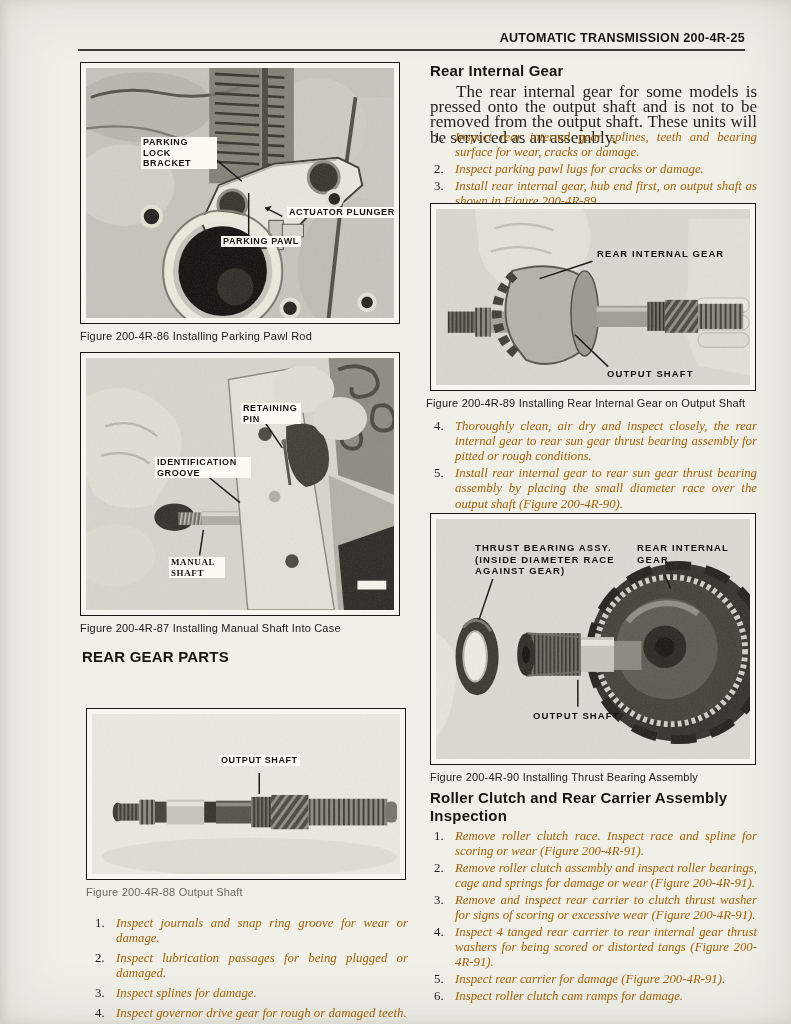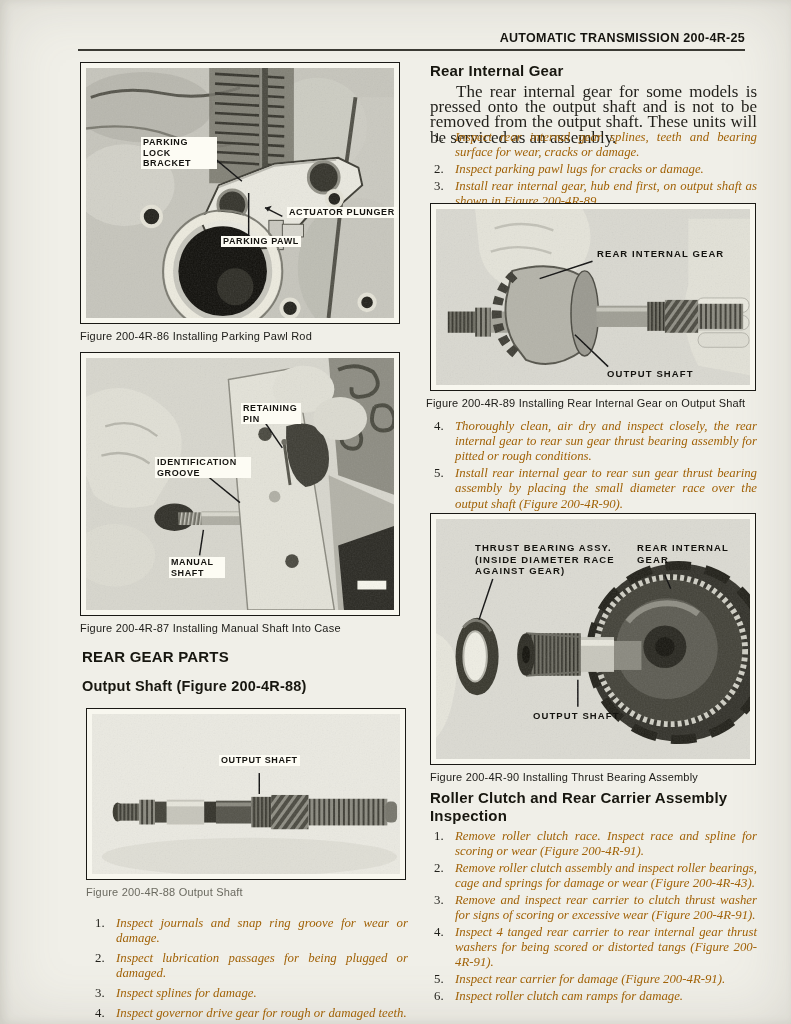--- a/index.html
+++ b/index.html
@@ -157,26 +157,25 @@
       <path d="M252 120 L320 150 L320 258 L262 258 Z" fill="#8f8e84" opacity=".5"></path>
       <path d="M262 192 L320 172 L320 258 L268 258 Z" fill="#2c2b25"></path>
       <rect x="282" y="228" width="30" height="9" fill="#f6f5ec"></rect>
       <line x1="186" y1="66" x2="204" y2="92" stroke="#111" stroke-width="1.5"></line>
       <line x1="120" y1="116" x2="160" y2="148" stroke="#111" stroke-width="1.5"></line>
       <line x1="118" y1="202" x2="122" y2="176" stroke="#111" stroke-width="1.5"></line>
       <rect width="320" height="258" filter="url(#grainF)" opacity=".28"></rect>
     </svg>
     <div class="flabel" style="left:160px; top:50px; width:56px;">RETAINING PIN</div>
     <div class="flabel" style="left:74px; top:96px; width:92px;margin-top:8px;">IDENTIFICATION GROOVE</div>
-    <div class="flabel" style="left:88px; top:204px; width:52px;">MANUAL SHAFT</div>
+    <div class="flabel" style="left:88px; top:204px; width:52px;font-family:Liberation Serif, serif;">MANUAL SHAFT</div>
   </div>
   <div class="abs figcap" style="left:80px; top:622px; width:320px;">Figure 200-4R-87 Installing Manual Shaft Into Case</div>
 
   <div class="abs h-sans" style="left:82px; top:648px;">REAR GEAR PARTS</div>
-  <div class="abs h-sans sm" style="left:82px; top:677px;">Output Shaft (Figure 200-4R-88)</div>
 
   <div class="abs figbox" style="left:86px; top:708px; width:320px; height:172px;">
     <svg viewBox="0 0 313 168" preserveAspectRatio="none">
       <rect width="313" height="168" fill="#eae9e1"></rect>
       <ellipse cx="160" cy="150" rx="150" ry="20" fill="#dcdbd2" opacity=".8"></ellipse>
       <ellipse cx="26" cy="103" rx="5" ry="10" fill="#3a392f"></ellipse>
       <rect x="26" y="94" width="22" height="18" fill="url(#pvl2)"></rect>
       <rect x="48" y="90" width="16" height="26" fill="url(#pvl)"></rect>
       <rect x="64" y="92" width="12" height="22" fill="#44433a"></rect>
       <rect x="76" y="90" width="38" height="26" fill="#c6c5bb"></rect>
@@ -308,21 +307,21 @@
 
   <div class="abs h-sans" style="left:430px; top:789px; width:322px;">Roller Clutch and Rear Carrier Assembly Inspection</div>
 
   <div class="abs olist tight" style="left:434px; top:829px; width:323px;">
     <div class="oli">
         <span class="n">1.</span>
         <span class="t">Remove roller clutch race. Inspect race and spline for scoring or wear (Figure 200-4R-91).</span>
       </div>
     <div class="oli">
         <span class="n">2.</span>
-        <span class="t">Remove roller clutch assembly and inspect roller bearings, cage and springs for damage or wear (Figure 200-4R-43).</span>
+        <span class="t">Remove roller clutch assembly and inspect roller bearings, cage and springs for damage or wear (Figure 200-4R-91).</span>
       </div>
     <div class="oli">
         <span class="n">3.</span>
         <span class="t">Remove and inspect rear carrier to clutch thrust washer for signs of scoring or excessive wear (Figure 200-4R-91).</span>
       </div>
     <div class="oli">
         <span class="n">4.</span>
         <span class="t">Inspect 4 tanged rear carrier to rear internal gear thrust washers for being scored or distorted tangs (Figure 200-4R-91).</span>
       </div>
     <div class="oli">

